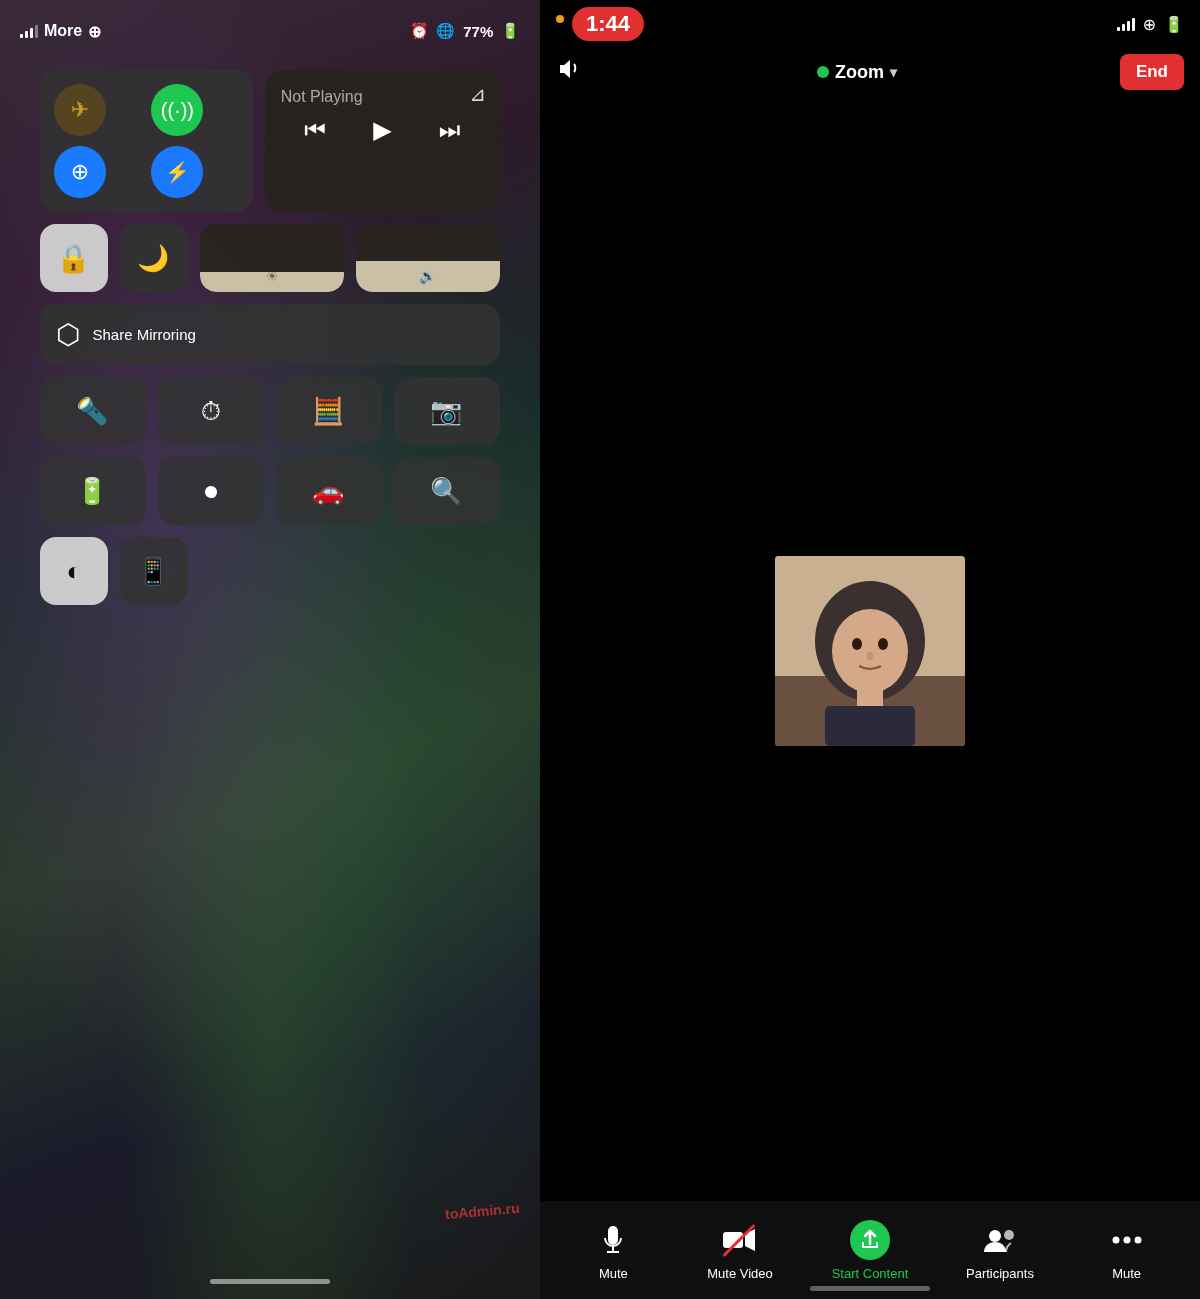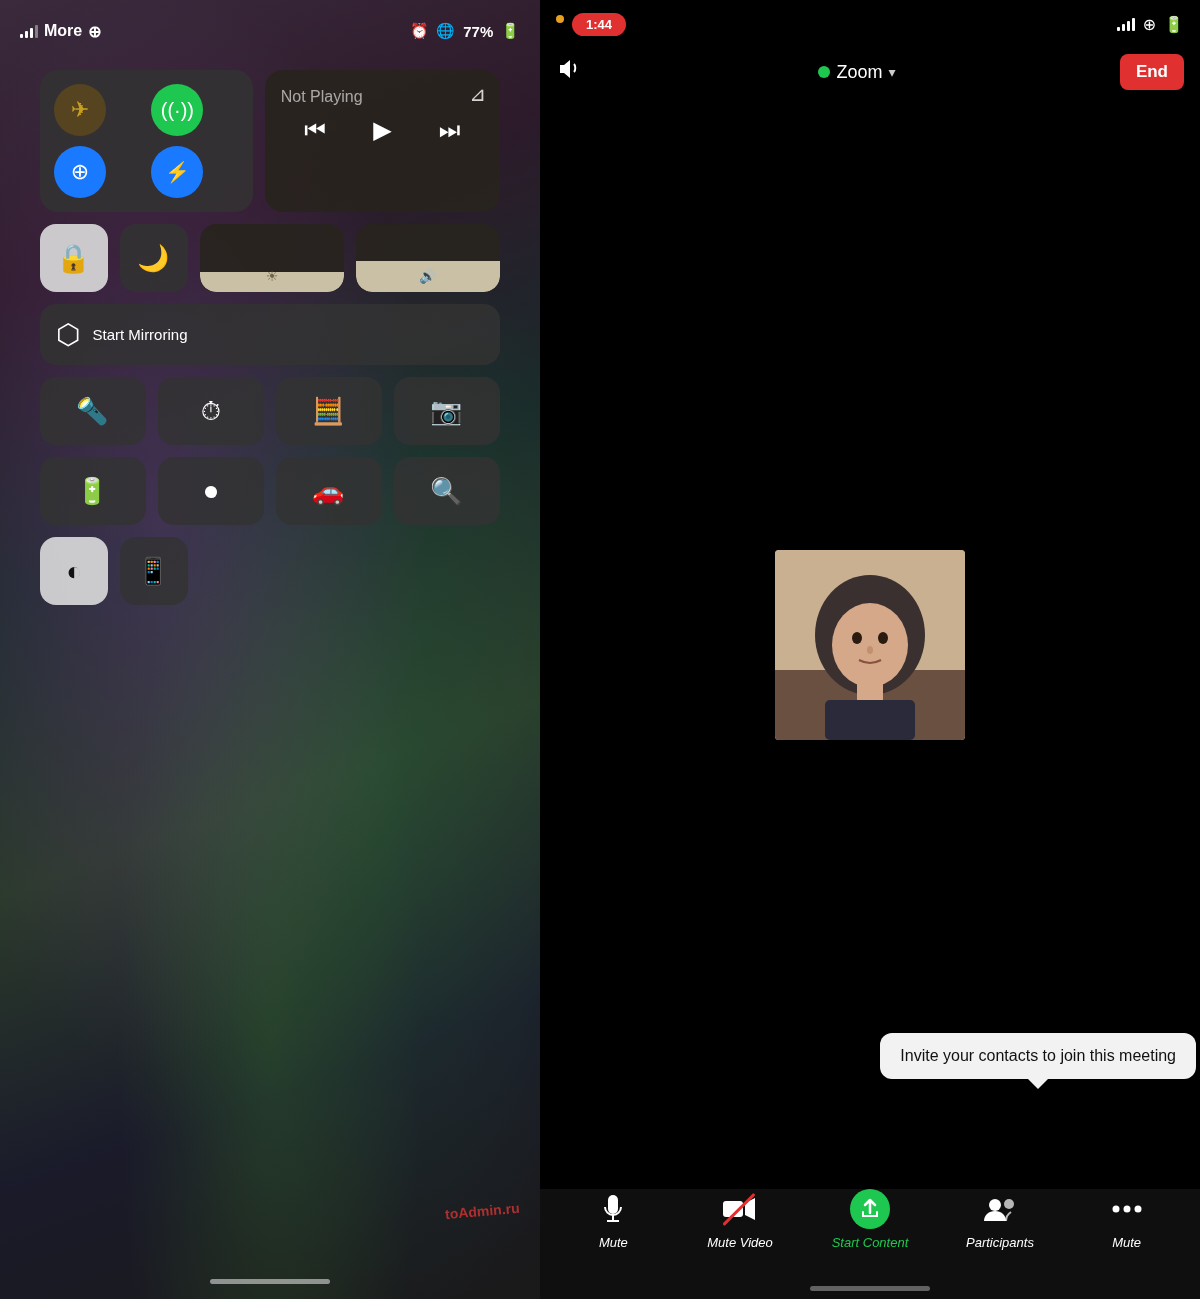--- a/index.html
+++ b/index.html
@@ -330,21 +330,21 @@
     .status-bar-right {
       display: flex;
       align-items: center;
       padding: 8px 16px 4px;
       height: 44px;
     }
 
     .time-badge {
       background: #e03030;
       color: white;
-      font-size: 13px;
+      font-size: 22px;
       font-weight: 700;
       padding: 4px 14px;
       border-radius: 20px;
     }
 
     .status-right-icons {
       margin-left: auto;
       display: flex;
       align-items: center;
       gap: 8px;
@@ -382,21 +382,21 @@
       font-size: 24px;
       margin-right: 12px;
     }
 
     .zoom-title-btn {
       display: flex;
       align-items: center;
       gap: 6px;
       color: white;
       font-size: 18px;
-      font-weight: 400;
+      font-weight: 700;
       margin: 0 auto;
     }
 
     .zoom-green-dot {
       width: 12px;
       height: 12px;
       background: #1ec850;
       border-radius: 50%;
     }
 
@@ -464,27 +464,26 @@
       bottom: -10px;
       left: 50%;
       transform: translateX(-50%);
       border-left: 10px solid transparent;
       border-right: 10px solid transparent;
       border-top: 10px solid rgba(255,255,255,0.95);
     }
 
     
     .bottom-toolbar {
-      height: 110px;
+      height: 98px;
       background: rgba(15,15,15,0.98);
       display: flex;
-      align-items: flex-start;
+      align-items: center;
       justify-content: space-around;
       padding: 0 10px;
-      font-style: italic;
     }
 
     .toolbar-item {
       display: flex;
       flex-direction: column;
       align-items: center;
       gap: 6px;
       cursor: pointer;
       min-width: 70px;
     }
@@ -602,21 +601,21 @@
         <div class="brightness-icon">☀</div>
       </div>
       <div class="cc-slider-container">
         <div class="volume-fill"></div>
         <div class="volume-icon">🔊</div>
       </div>
     </div>
 
     <div class="cc-screen-mirror">
       <span class="cc-screen-mirror-icon">⬡</span>
-      <span class="cc-screen-mirror-text">Start Mirroring</span>
+      <span class="cc-screen-mirror-text">Share Mirroring</span>
     </div>
 
     <div class="cc-grid">
       <div class="cc-grid-btn">
         <span>🔦</span>
       </div>
       <div class="cc-grid-btn">
         <span>⏱</span>
       </div>
       <div class="cc-grid-btn">
@@ -706,23 +705,20 @@
 
           <path d="M84 110 Q95 116 106 110" stroke="#8a5040" stroke-width="2" fill="none"></path>
 
           <rect x="82" y="132" width="26" height="20" fill="#d4a888"></rect>
 
           <rect x="50" y="150" width="90" height="40" rx="5" fill="#2a2a3a"></rect>
         </svg>
       </div>
     </div>
 
-    <div class="invite-tooltip">
-      <span>Invite your contacts to join this meeting</span>
-    </div>
   </div>
 
   <div class="bottom-toolbar">
 
     <div class="toolbar-item">
       <div class="toolbar-icon">
         <svg width="32" height="32" viewBox="0 0 32 32" fill="white">
           <path d="M16 2a5 5 0 0 1 5 5v9a5 5 0 0 1-10 0V7a5 5 0 0 1 5-5z"></path>
           <path d="M8 14a8 8 0 0 0 16 0" stroke="white" stroke-width="2" fill="none"></path>
           <line x1="16" y1="22" x2="16" y2="28" stroke="white" stroke-width="2"></line>

